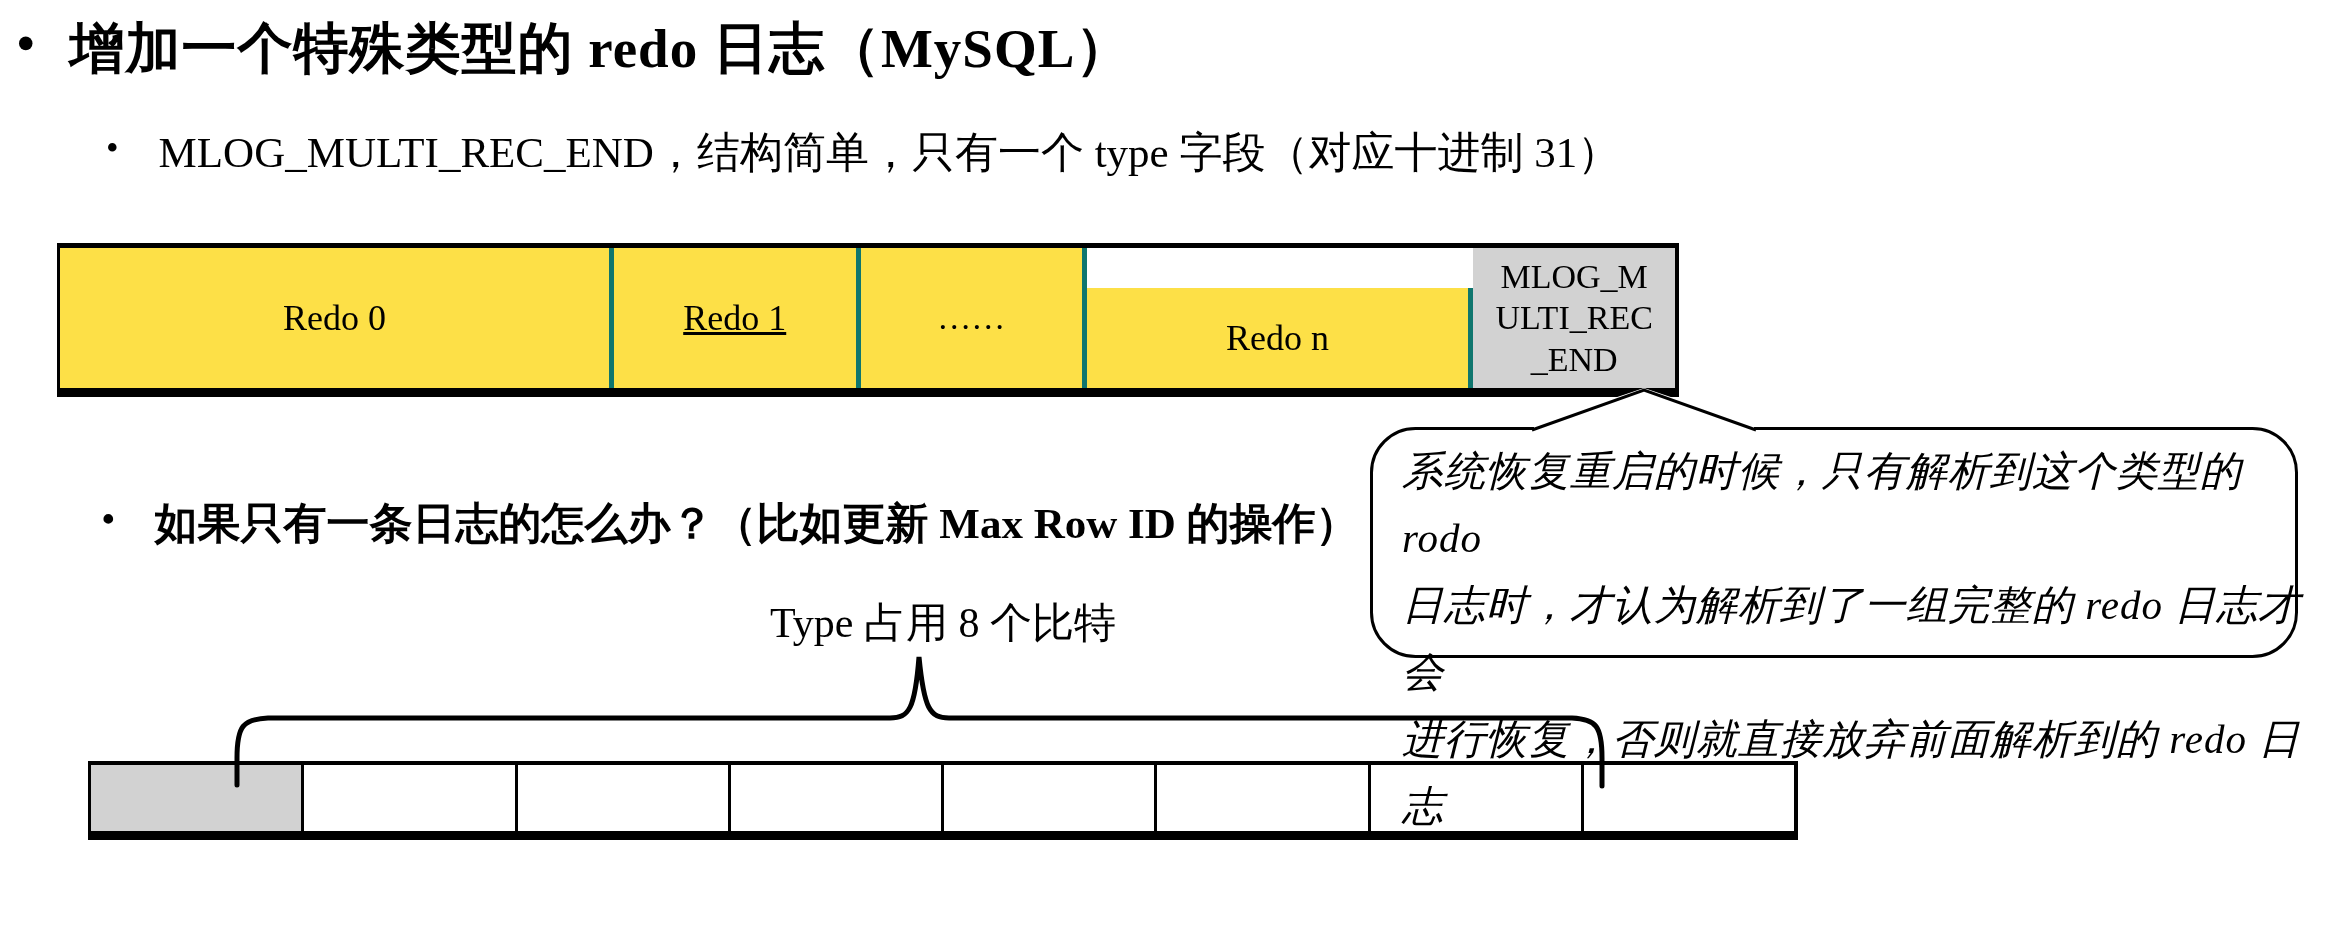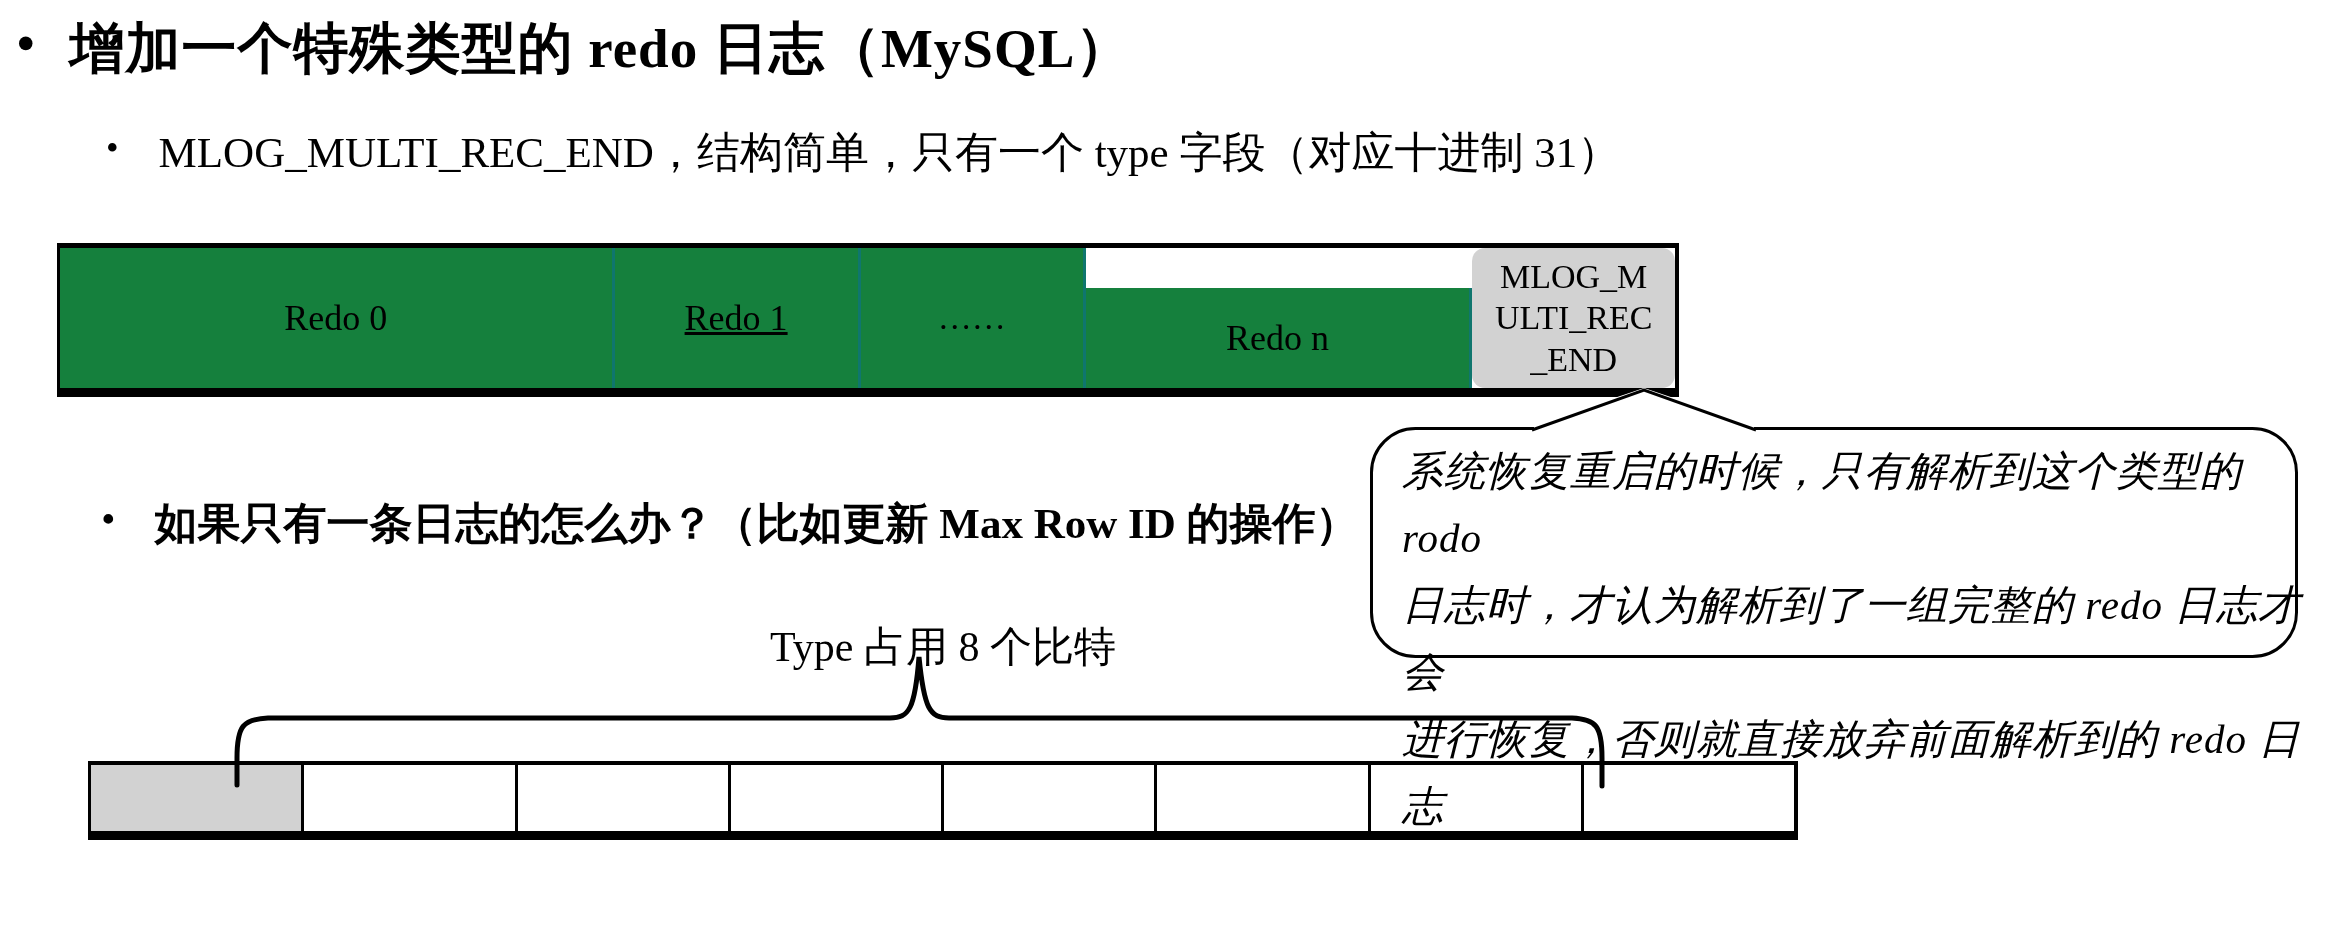--- a/index.html
+++ b/index.html
@@ -19,36 +19,36 @@
   .bullet-mlog{left:106px;top:124px;font-weight:400;}
   .bullet-question{left:102px;top:495px;font-weight:bold;}
   
   .redo-table{
     left:57px;top:243px;width:1622px;height:154px;display:flex;box-sizing:border-box;
     border-top:5px solid #000;border-bottom:9px solid #000;
     border-left:3px solid #000;border-right:4px solid #000;
   }
   .redo-cell{
     display:flex;align-items:center;justify-content:center;text-align:center;
-    font-size:36px;border-right:3px solid #0f766e;box-sizing:border-box;background:#15803d;
+    font-size:36px;border-right:5px solid #0f766e;box-sizing:border-box;background:#fde047;
   }
   .redo-cell:last-child{border-right:none;}
-  .redo-cell.gray{background:#d2d2d2;flex-direction:column;font-size:34px;line-height:1.22;padding:0 4px;border-radius:13px;}
+  .redo-cell.gray{background:#d2d2d2;flex-direction:column;font-size:34px;line-height:1.22;padding:0 4px;}
   .dots-cell{font-size:34px;}
   
   .bit-row{
     left:88px;top:761px;width:1710px;height:79px;display:flex;box-sizing:border-box;
     border-top:4px solid #000;border-bottom:9px solid #000;
     border-left:3px solid #000;border-right:4px solid #000;
   }
   .bit-cell{flex:1 1 0;border-right:3px solid #000;box-sizing:border-box;background:#fff;}
   .bit-cell:last-child{border-right:none;}
   .bit-cell.gray{background:#d2d2d2;}
   
-  .type-label{left:693px;top:595px;width:500px;text-align:center;font-size:42px;margin-top:24px;}
+  .type-label{left:693px;top:595px;width:500px;text-align:center;font-size:42px;}
   .callout-text{
     left:1402px;top:438px;width:900px;font-size:41px;line-height:67px;
     font-style:italic;letter-spacing:1px;
   }
   .bottom-note{left:226px;top:888px;font-size:41px;font-style:italic;letter-spacing:1px;}
   
   #overlay{position:absolute;left:0;top:0;width:2326px;height:944px;pointer-events:none;}
 </style>
 </head>
 <body>

